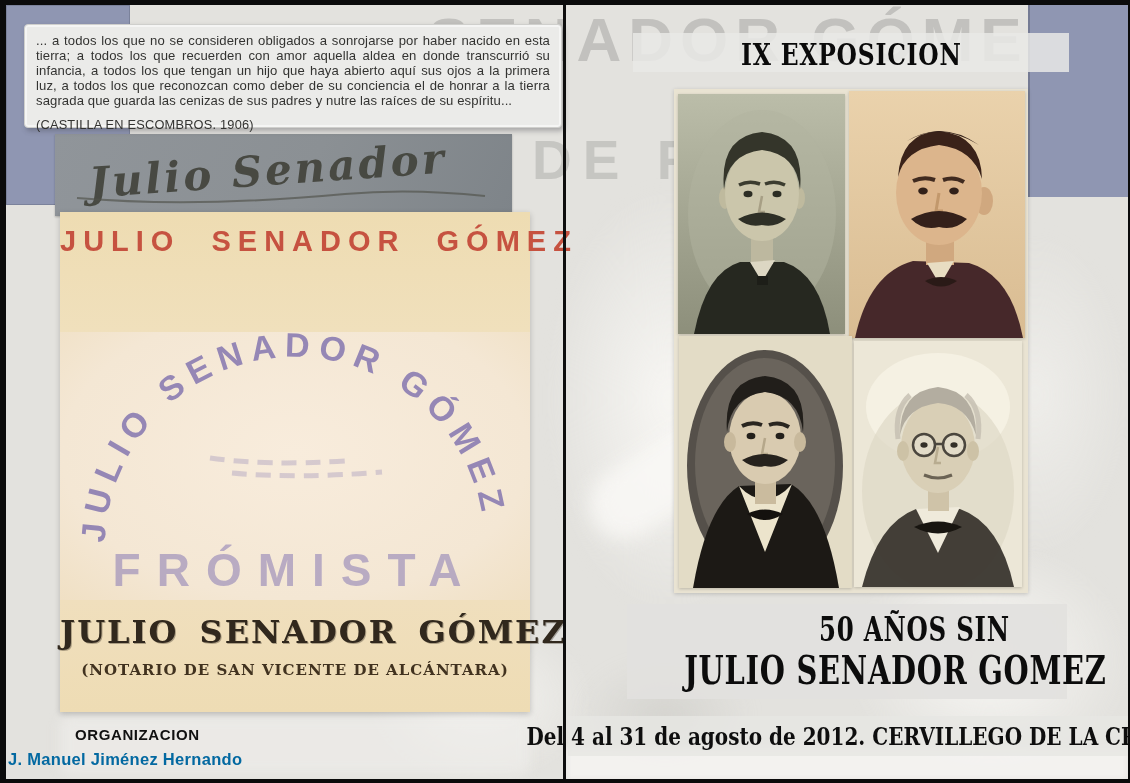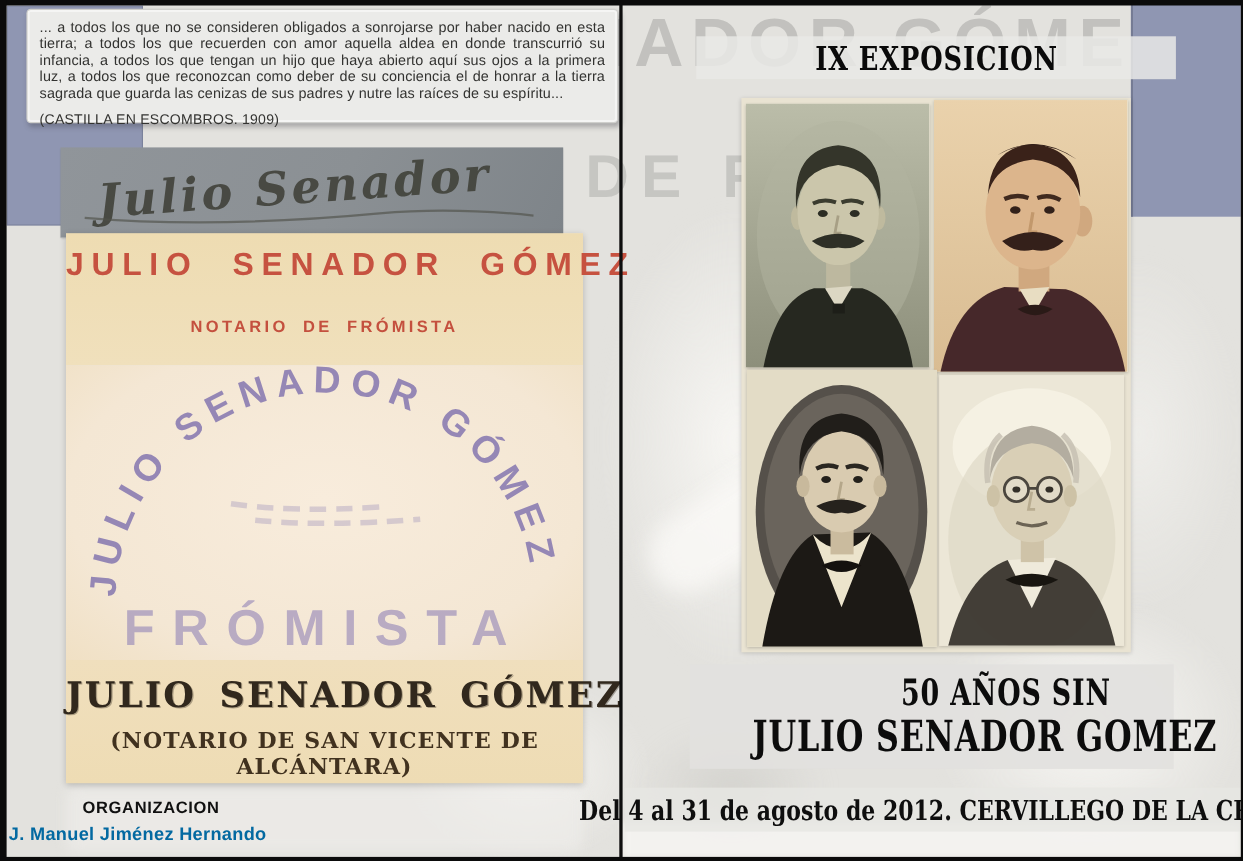--- a/index.html
+++ b/index.html
@@ -32,21 +32,21 @@
   .wm1{left:428px;top:4px;font-size:62px;letter-spacing:7px;}
   .wm2{left:532px;top:128px;font-size:55px;letter-spacing:11px;color:rgba(152,152,150,.38);}
 
   
   .corner{position:absolute;background:#8f96b2;z-index:3;}
   .corner-left{left:6px;top:5px;width:124px;height:200px;box-shadow:inset 0 0 0 1px rgba(110,116,140,.6);}
   .corner-right{left:1028px;top:4px;width:100px;height:193px;box-shadow:inset 2px 0 0 0 rgba(110,116,140,.8);}
 
   
   .quote-box{
-    position:absolute;left:24px;top:8px;width:538px;height:104px;z-index:6;
+    position:absolute;left:24px;top:24px;width:538px;height:104px;z-index:6;
     background:#ebebe9;border:1px solid #cfcfcc;border-radius:4px;
     box-shadow:2px 3px 5px rgba(60,60,70,.35), inset 0 0 0 2px rgba(255,255,255,.5);
     padding:9px 11px 0 11px;box-sizing:border-box;color:#333331;
   }
   .quote-text{margin:0;font-size:13.1px;line-height:14.9px;text-align:justify;letter-spacing:.1px;}
   .quote-source{margin:8px 0 0 0;font-size:12.8px;letter-spacing:.2px;}
 
   .signature-photo{
     position:absolute;left:55px;top:134px;width:457px;height:82px;z-index:5;
     background:linear-gradient(115deg,#90959a 0%,#8b9094 55%,#7e8489 100%);
@@ -56,21 +56,21 @@
   .notary-card{
     position:absolute;left:60px;top:212px;width:470px;height:500px;z-index:6;
     box-shadow:0 2px 6px rgba(0,0,0,.2);
   }
   .card-top{height:120px;background:linear-gradient(#eedcb2,#f0e0bc);text-align:center;}
   .card-name{padding-top:13px;font-size:29px;font-weight:bold;letter-spacing:7px;word-spacing:16px;color:#c65240;white-space:nowrap;}
   .card-sub{margin-top:31px;font-size:15px;font-weight:bold;letter-spacing:3px;word-spacing:6px;color:#c4503e;}
   .card-stamp{height:268px;background:radial-gradient(ellipse at 50% 45%, #f8ecdc 0%, #f4e7d4 70%, #f0e0c4 100%);}
   .card-bottom{height:112px;background:linear-gradient(#f0dfbd,#eedcb4);text-align:center;}
   .card-bottom-name{padding-top:13px;font-family:"DejaVu Serif", serif;font-weight:bold;font-size:32px;letter-spacing:2px;word-spacing:8px;color:#31281d;text-shadow:1px 1px 0 rgba(49,40,29,.35);white-space:nowrap;}
-  .card-bottom-sub{margin-top:10px;font-family:"DejaVu Serif", serif;font-weight:bold;font-size:20px;letter-spacing:1px;color:#41321f;}
+  .card-bottom-sub{margin-top:10px;font-family:"DejaVu Serif", serif;font-weight:bold;font-size:15px;letter-spacing:1px;color:#41321f;}
 
   .org-label{position:absolute;left:75px;top:726px;z-index:7;font-size:15px;font-weight:bold;color:#101010;letter-spacing:.6px;text-align:right;}
   .org-name{position:absolute;left:8px;top:750px;z-index:7;font-size:16.5px;font-weight:bold;color:#0369a1;letter-spacing:.3px;}
 
   
   .expo-band{
     position:absolute;left:633px;top:33px;width:436px;height:39px;z-index:6;
     background:rgba(233,233,230,.85);display:flex;align-items:flex-end;justify-content:center;
   }
   .expo-title{
@@ -115,34 +115,33 @@
   <div class="blob b8"></div>
 
   <div class="wm wm1">SENADOR GÓMEZ</div>
   <div class="wm wm2">DE FRÓMISTA</div>
 
   <div class="corner corner-left"></div>
   <div class="corner corner-right"></div>
 
   <div class="quote-box">
     <p class="quote-text">... a todos los que no se consideren  obligados a sonrojarse por haber nacido en esta tierra; a todos los que recuerden con amor aquella aldea en donde transcurrió su infancia, a todos los que tengan un hijo que haya abierto aquí sus ojos a la primera luz, a todos los que reconozcan como deber de su conciencia el de honrar a la tierra sagrada que guarda las cenizas de sus padres y nutre las raíces de su espíritu...</p>
-    <p class="quote-source">(CASTILLA EN ESCOMBROS. 1909)</p>
+    <p class="quote-source">(CASTILLA EN ESCOMBROS. 1906)</p>
   </div>
 
   <div class="signature-photo">
     <svg viewBox="0 0 457 82">
       <text x="34" y="50" font-family="DejaVu Serif, serif" font-style="italic" font-weight="bold" font-size="42" letter-spacing="3" fill="#41423a" opacity="0.9" transform="rotate(-4 228 41)">Julio Senador</text>
       <path d="M 22 64 Q 140 74 290 60 Q 355 54 430 62" stroke="#50514a" stroke-width="2" fill="none" opacity=".65"></path>
     </svg>
   </div>
 
   <div class="notary-card">
     <div class="card-top">
       <div class="card-name">JULIO SENADOR GÓMEZ</div>
-      <div class="card-sub">NOTARIO DE FRÓMISTA</div>
     </div>
     <div class="card-stamp">
       <svg viewBox="0 0 470 268">
         <defs>
           <path id="stamp-arc" d="M 45 215 A 190 190 0 0 1 425 215"></path>
         </defs>
         <text font-family="Liberation Sans, sans-serif" font-weight="bold" font-size="34" letter-spacing="8" fill="#8172ae" opacity="0.82">
           <textPath href="#stamp-arc" startOffset="4">JULIO SENADOR GÓMEZ</textPath>
         </text>
         <path d="M 150 126 q 55 8 135 3 M 172 141 q 65 6 150 -1" stroke="#8e82b4" stroke-width="5" fill="none" opacity=".32" stroke-dasharray="15 9"></path>

